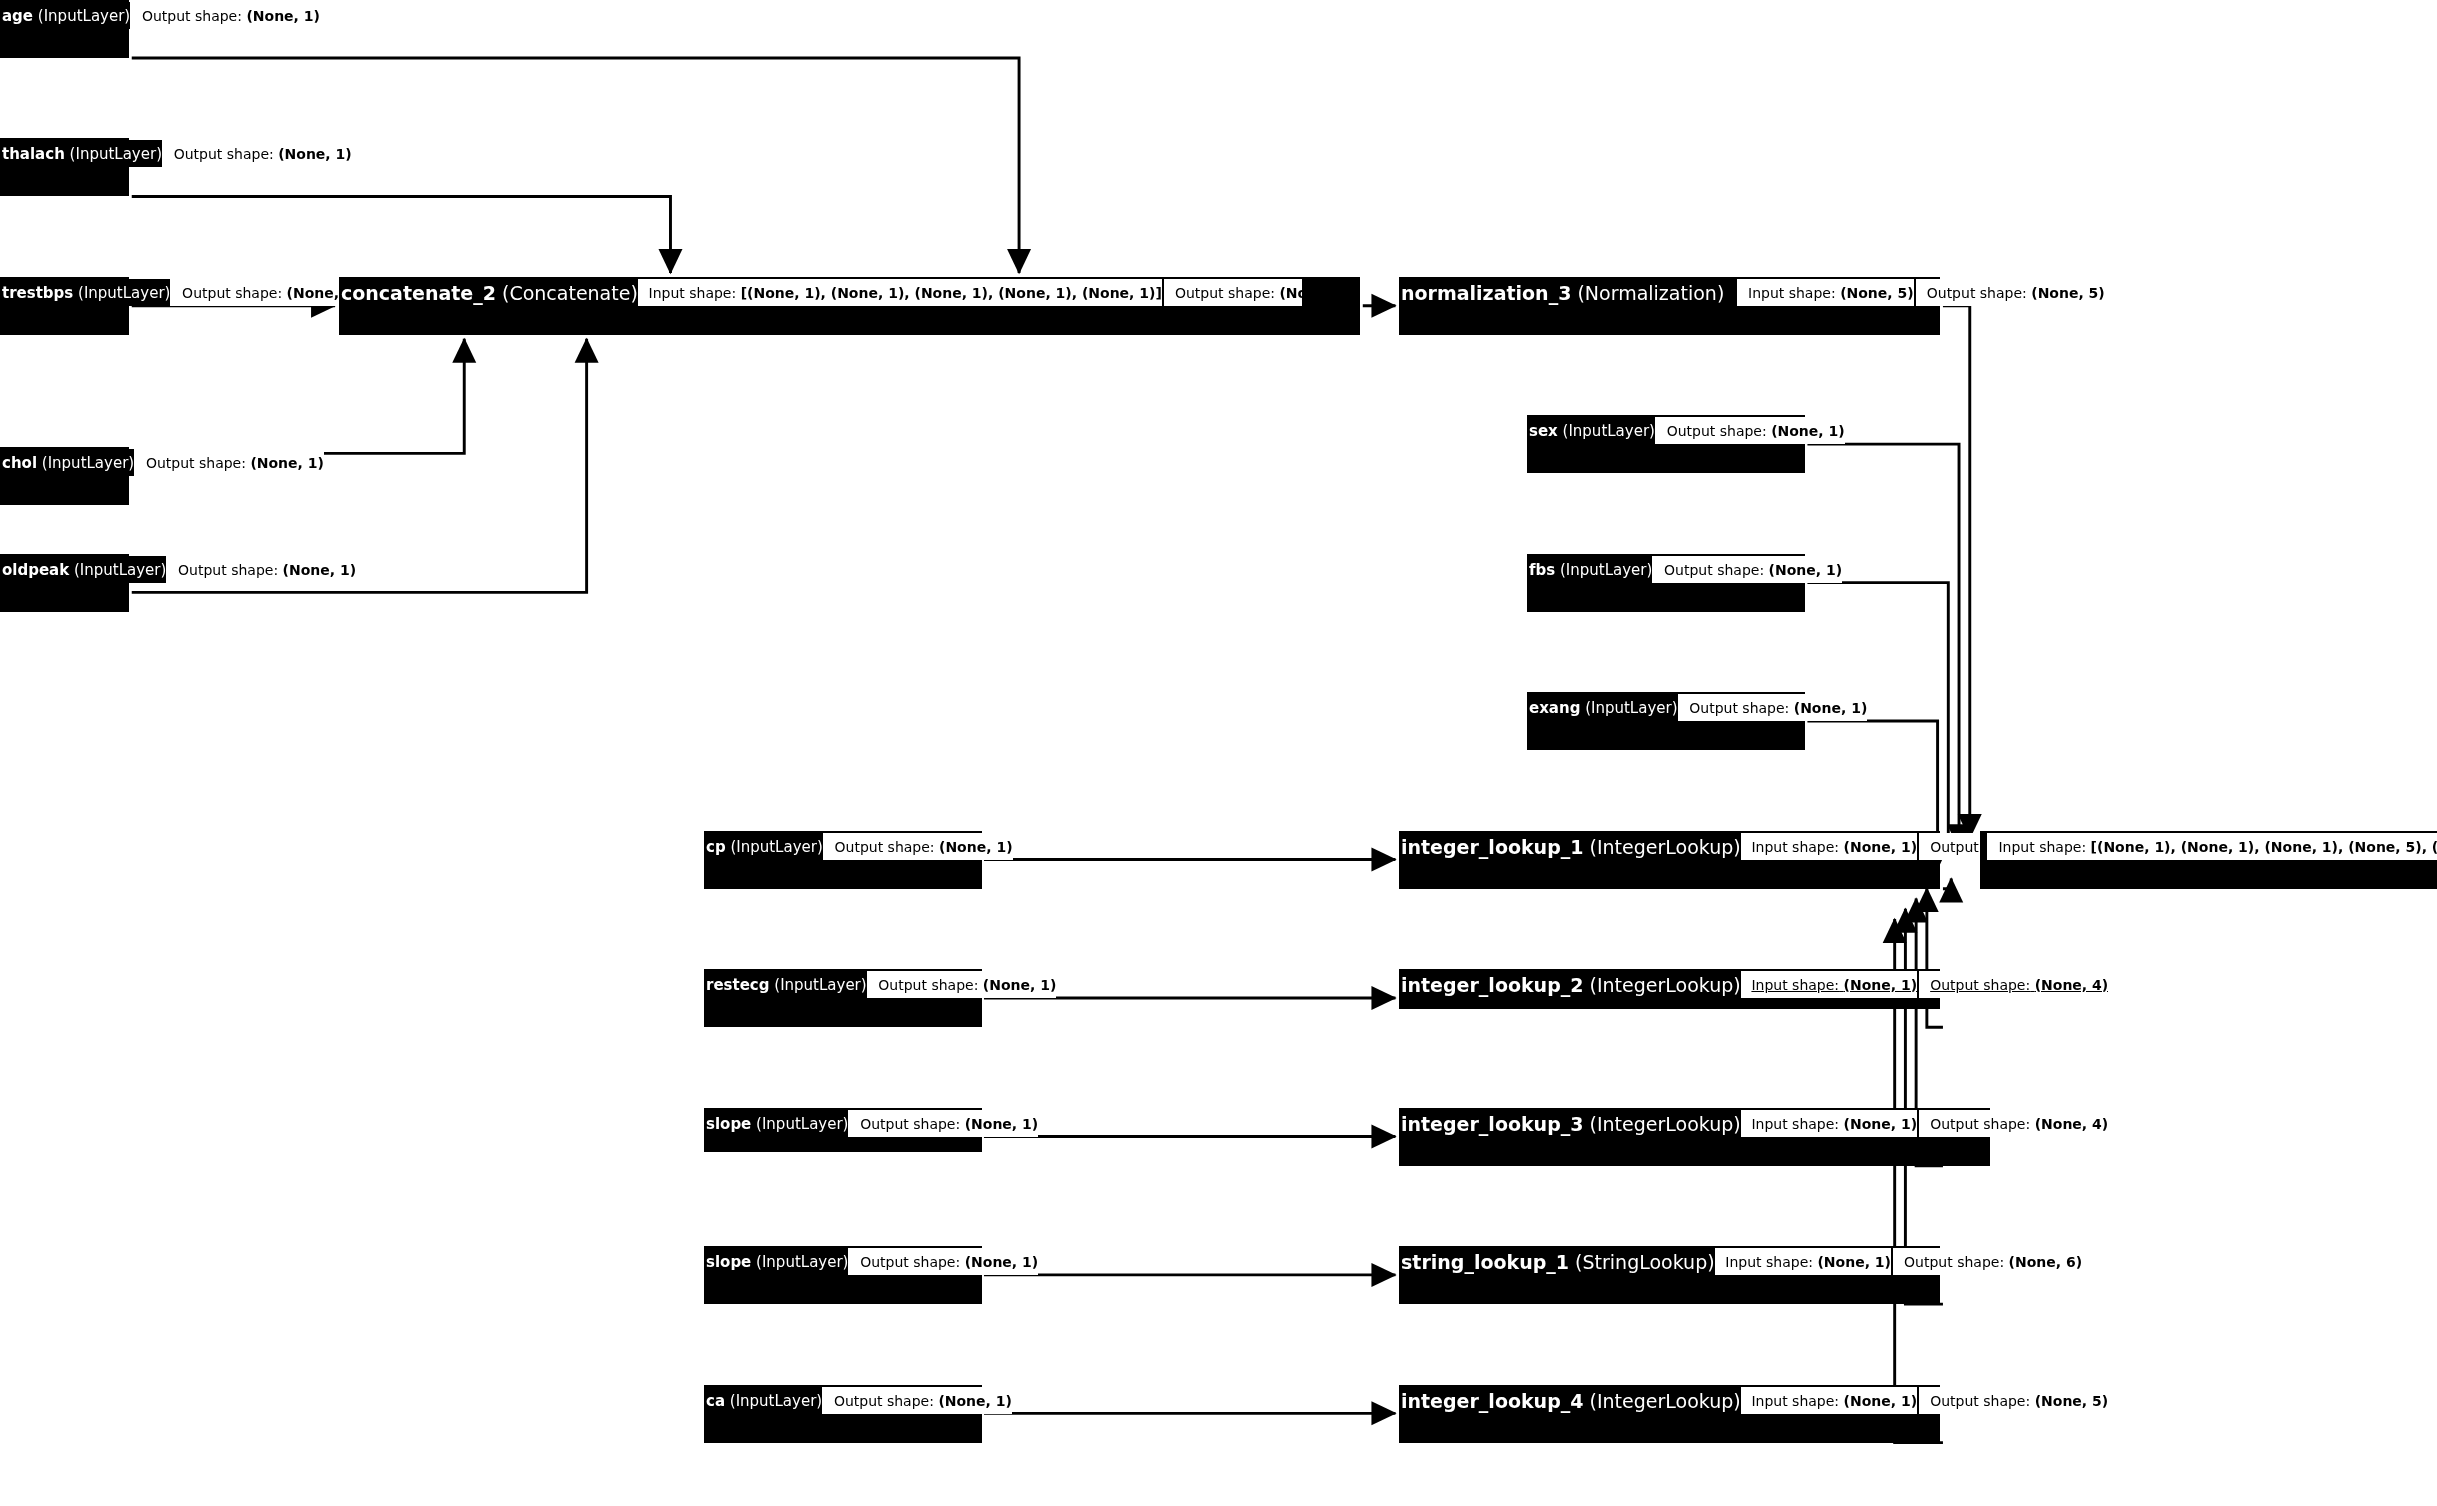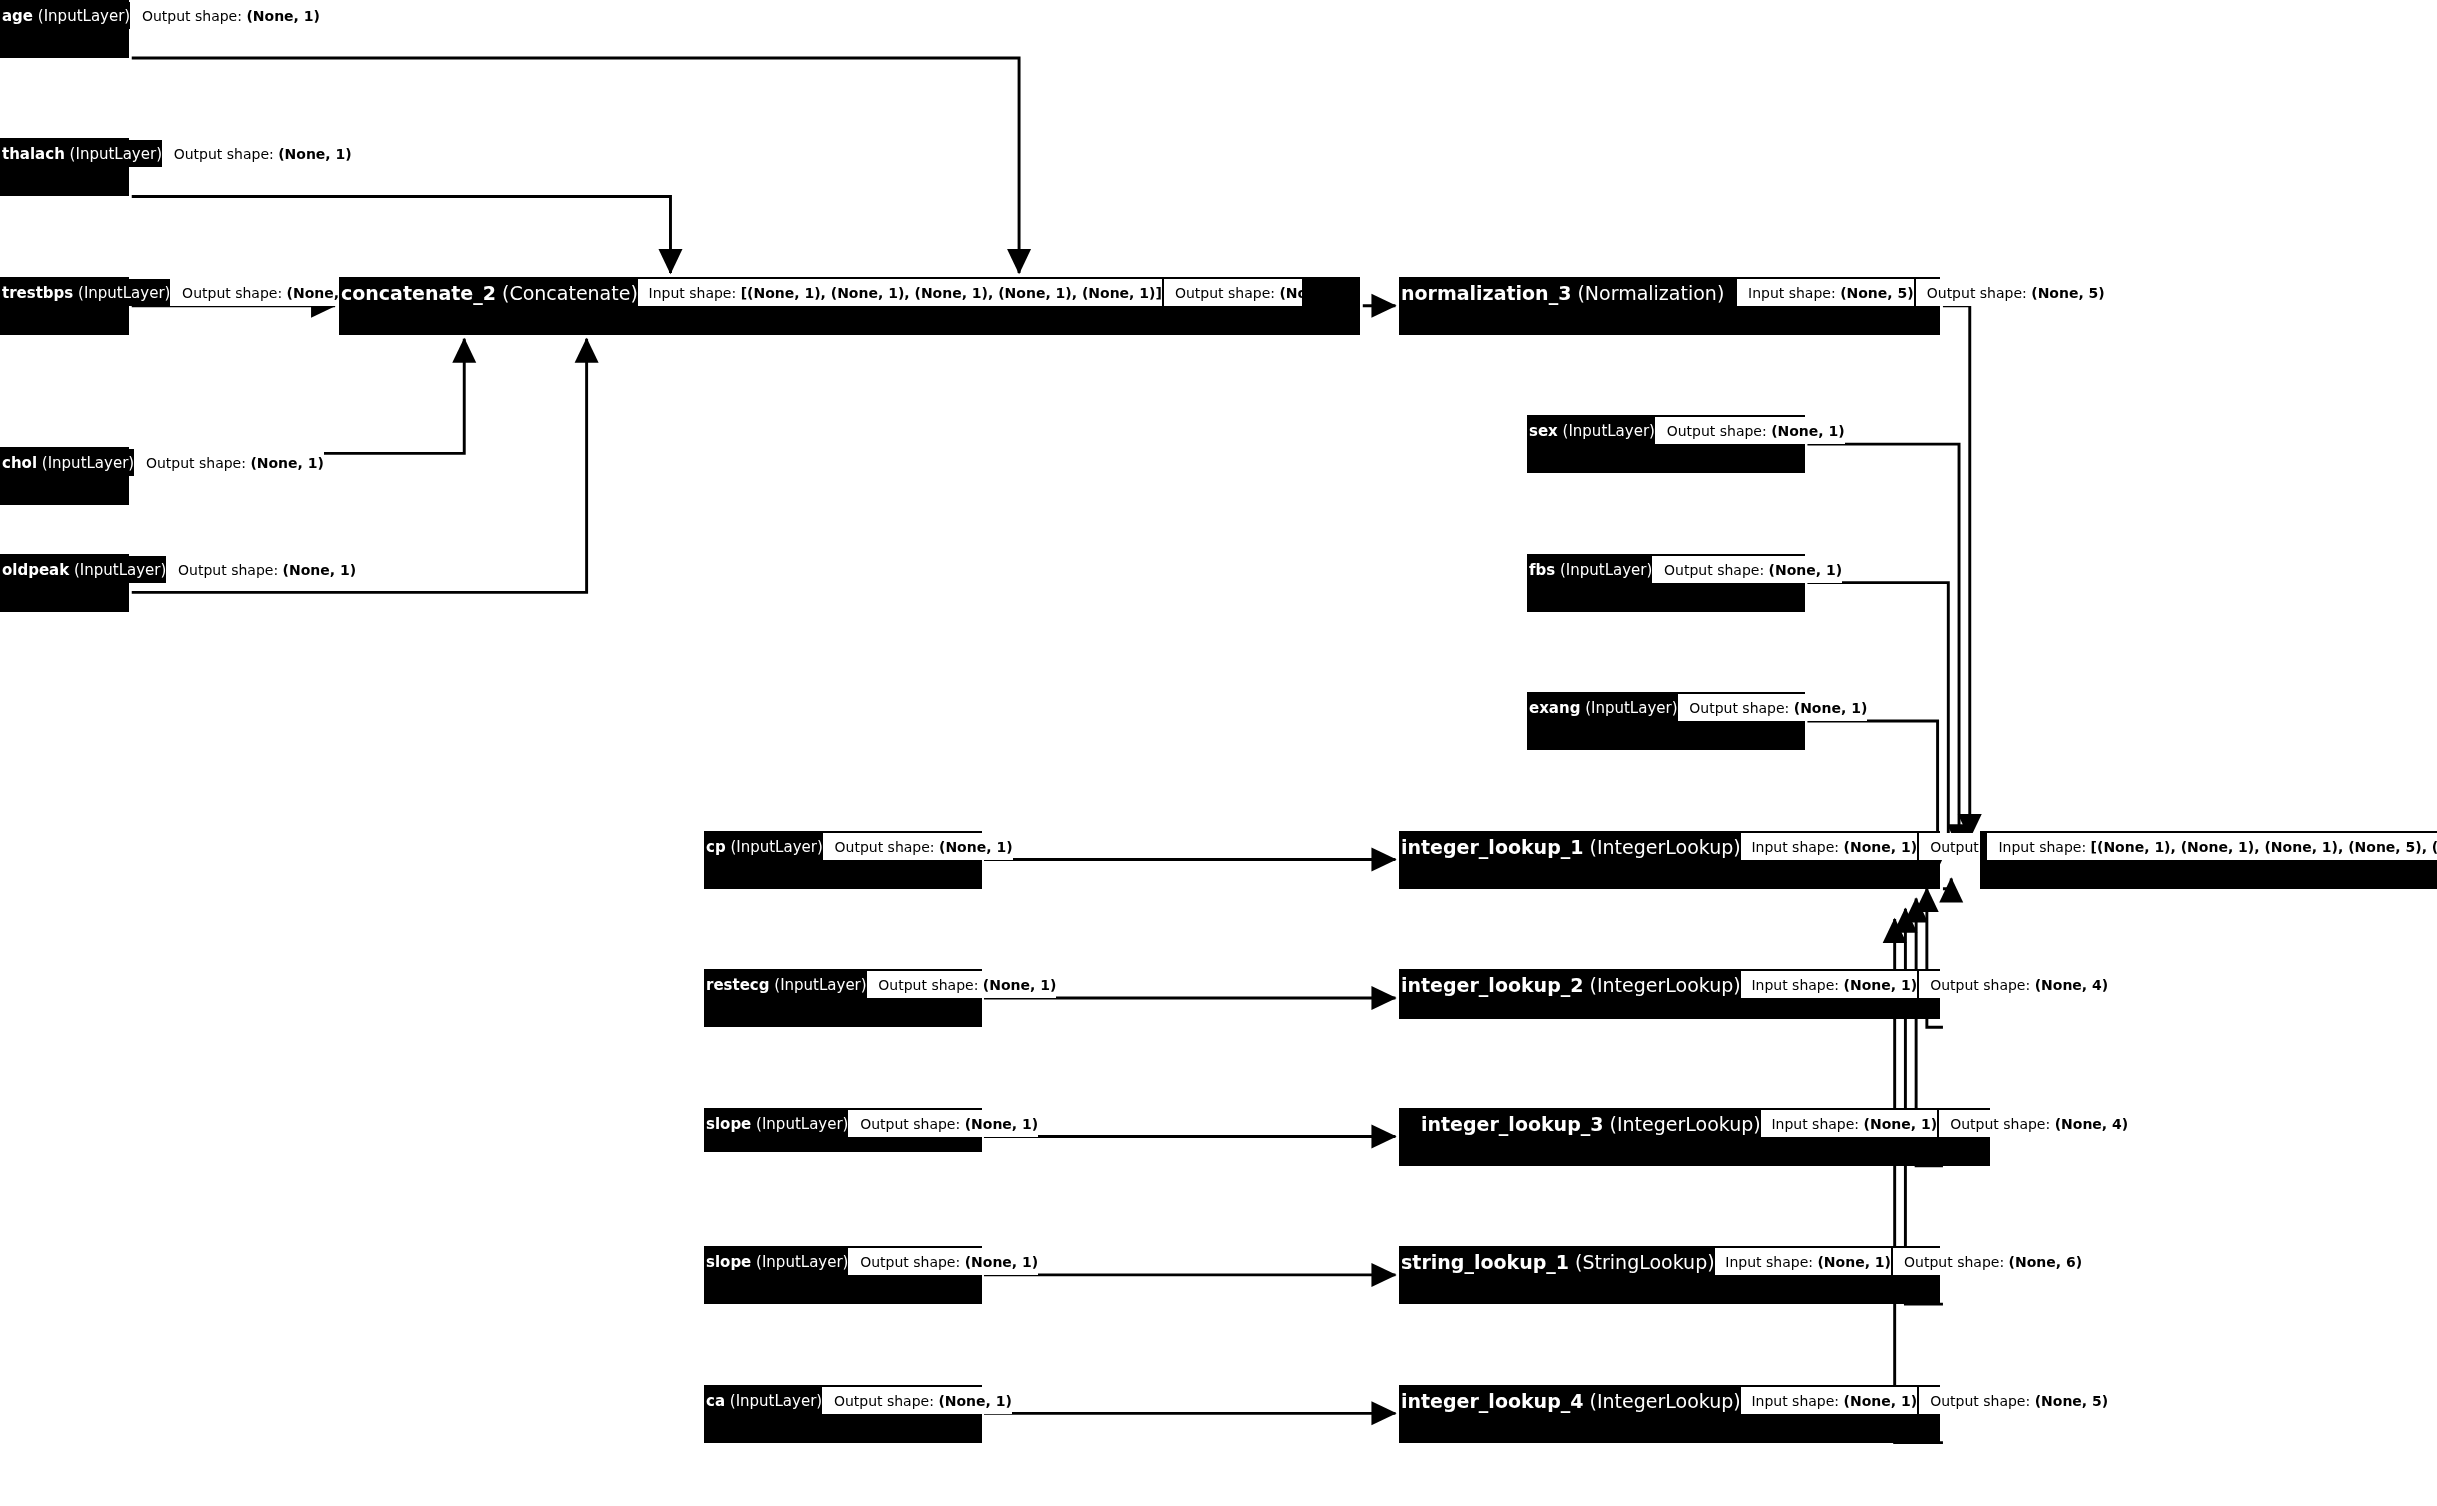--- a/index.html
+++ b/index.html
@@ -184,28 +184,28 @@
           <div class="cell"><span class="lbl">Output shape:</span>&nbsp;<span class="val">(None, 1)</span></div>
         </div>
       </div>
       <div class="node wide" style="left: 1399px; top: 831px; width: 541px; height: 58px;">
         <div class="node-title"><span class="nm">integer_lookup_1</span>&nbsp;<span>(</span><span class="ty">IntegerLookup</span><span>)</span></div>
         <div class="node-body">
           <div class="cell"><span class="lbl">Input shape:</span>&nbsp;<span class="val">(None, 1)</span></div>
           <div class="cell"><span class="lbl">Output shape:</span>&nbsp;<span class="val">(None, 6)</span></div>
         </div>
       </div>
-      <div class="node wide" style="left: 1399px; top: 969px; width: 541px; height: 50px;">
+      <div class="node wide" style="left: 1399px; top: 969px; width: 541px; height: 40px; text-decoration: underline;">
         <div class="node-title"><span class="nm">integer_lookup_2</span>&nbsp;<span>(</span><span class="ty">IntegerLookup</span><span>)</span></div>
         <div class="node-body">
           <div class="cell"><span class="lbl">Input shape:</span>&nbsp;<span class="val">(None, 1)</span></div>
           <div class="cell"><span class="lbl">Output shape:</span>&nbsp;<span class="val">(None, 4)</span></div>
         </div>
       </div>
-      <div class="node wide" style="left: 1399px; top: 1108px; width: 591px; height: 58px; padding-left: 20px;">
+      <div class="node wide" style="left: 1399px; top: 1108px; width: 591px; height: 58px;">
         <div class="node-title"><span class="nm">integer_lookup_3</span>&nbsp;<span>(</span><span class="ty">IntegerLookup</span><span>)</span></div>
         <div class="node-body">
           <div class="cell"><span class="lbl">Input shape:</span>&nbsp;<span class="val">(None, 1)</span></div>
           <div class="cell"><span class="lbl">Output shape:</span>&nbsp;<span class="val">(None, 4)</span></div>
         </div>
       </div>
       <div class="node wide" style="left: 1399px; top: 1246px; width: 541px; height: 58px;">
         <div class="node-title"><span class="nm">string_lookup_1</span>&nbsp;<span>(</span><span class="ty">StringLookup</span><span>)</span></div>
         <div class="node-body">
           <div class="cell"><span class="lbl">Input shape:</span>&nbsp;<span class="val">(None, 1)</span></div>

